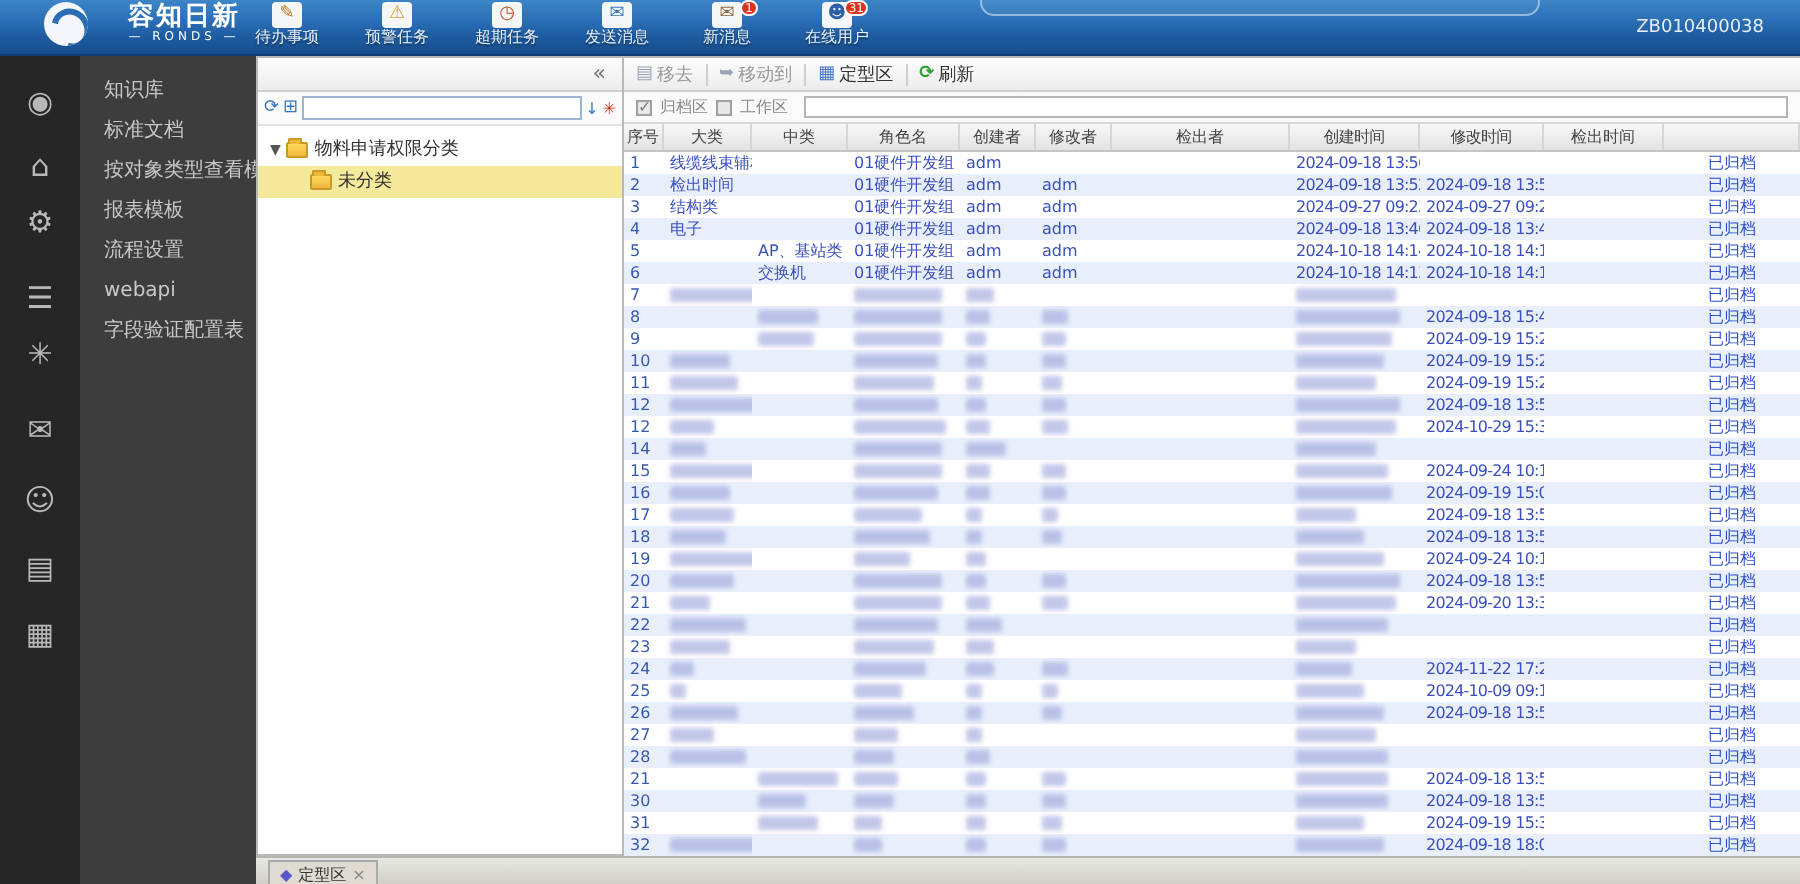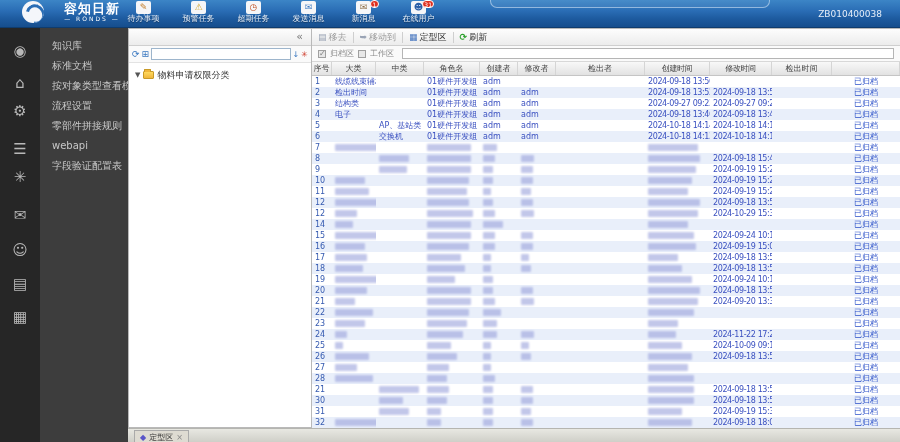--- a/index.html
+++ b/index.html
@@ -147,42 +147,46 @@
       <div class="rail-icon" style="top: 178px;">✉</div>
       <div class="rail-icon" style="top: 213px;">☺</div>
       <div class="rail-icon" style="top: 247px;">▤</div>
       <div class="rail-icon" style="top: 280px;">▦</div>
     </div>
 
   <div class="menu" id="menu">
       <div class="menu-item">知识库</div>
       <div class="menu-item">标准文档</div>
       <div class="menu-item">按对象类型查看模板</div>
+      <div class="menu-item">报表模板</div>
       <div class="menu-item">流程设置</div>
-      <div class="menu-item">零部件拼接规则</div>
       <div class="menu-item">webapi</div>
       <div class="menu-item">字段验证配置表</div>
     </div>
 
   <div class="tree-panel">
     <div class="tree-top">
       <span class="tree-collapse">«</span>
     </div>
     <div class="tree-search">
       <span class="tsicon">⟳</span>
       <span class="tsicon">⊞</span>
       <input class="tree-input" value="" style="">
       <span class="tsbtn-up">↓</span>
       <span class="tsbtn-clear">✳</span>
     </div>
     <div class="tree-body">
       <div class="tree-node">
         <span class="tri">▼</span>
         <span class="folder"></span>
         <span>物料申请权限分类</span>
+      </div>
+      <div class="tree-node child">
+        <span class="folder"></span>
+        <span>未分类</span>
       </div>
     </div>
   </div>
 
   <div class="main">
     <div class="mtoolbar" id="mtoolbar">
         <div class="mbtn disabled">
           <span class="bicon gray">▤</span>
           <span>移去</span>
         </div>

